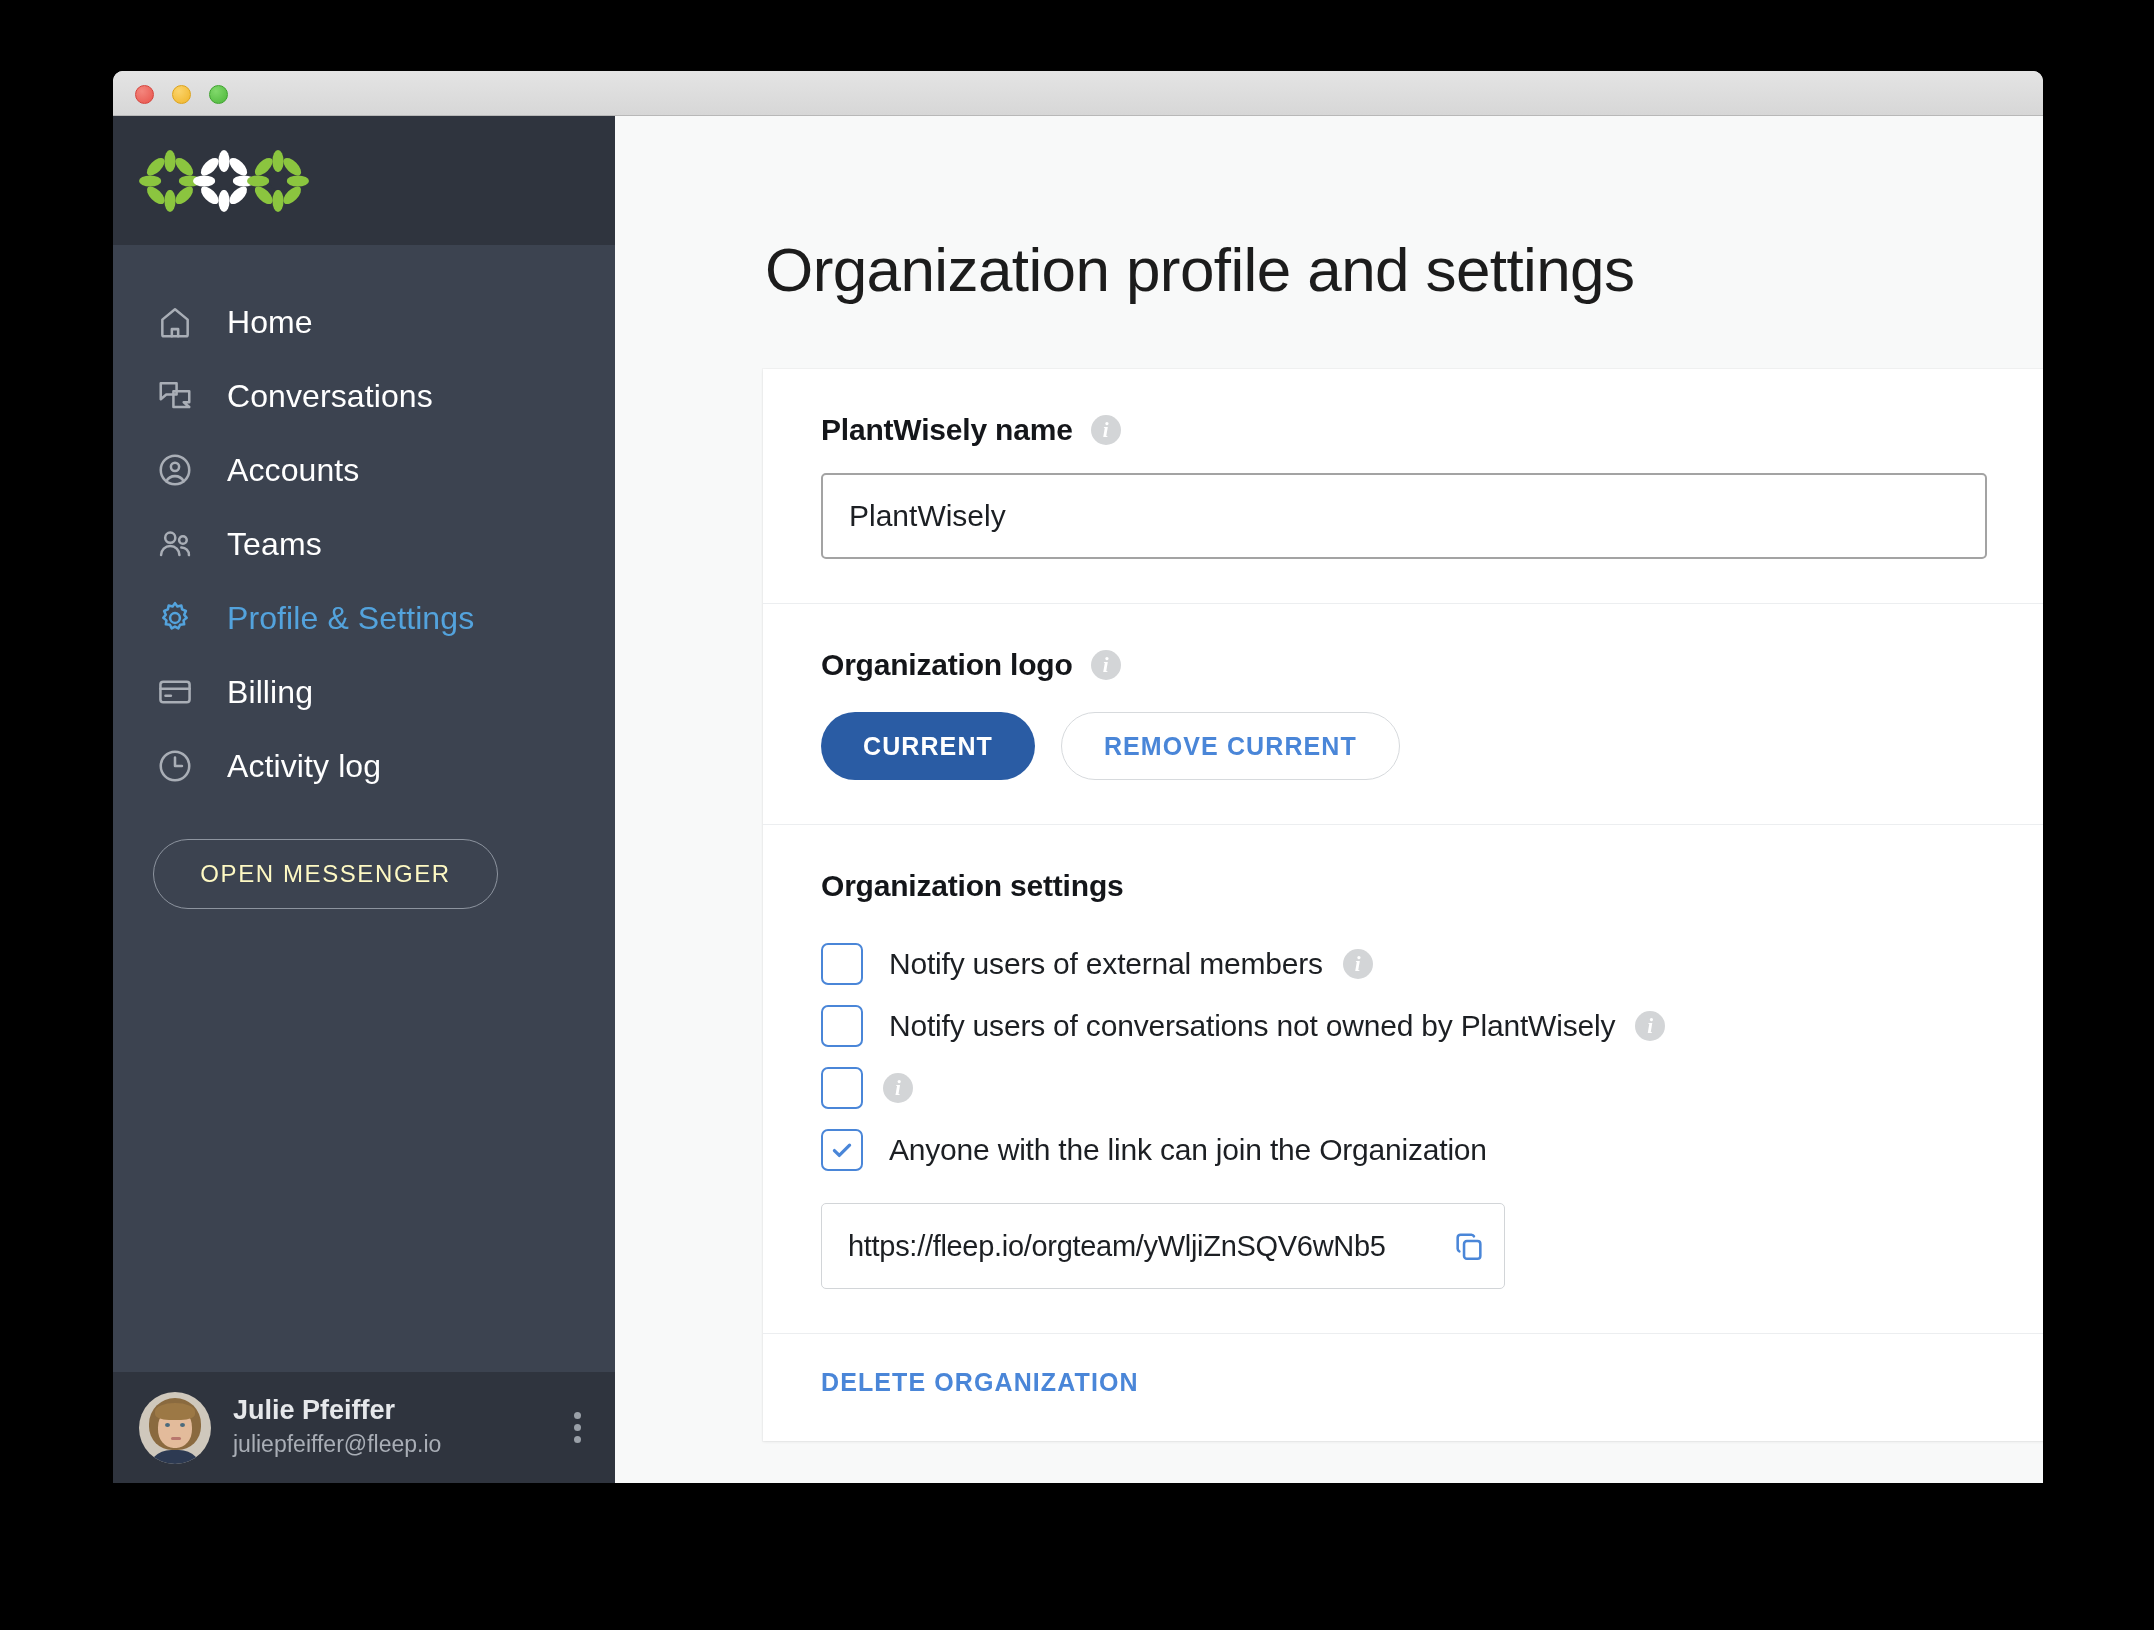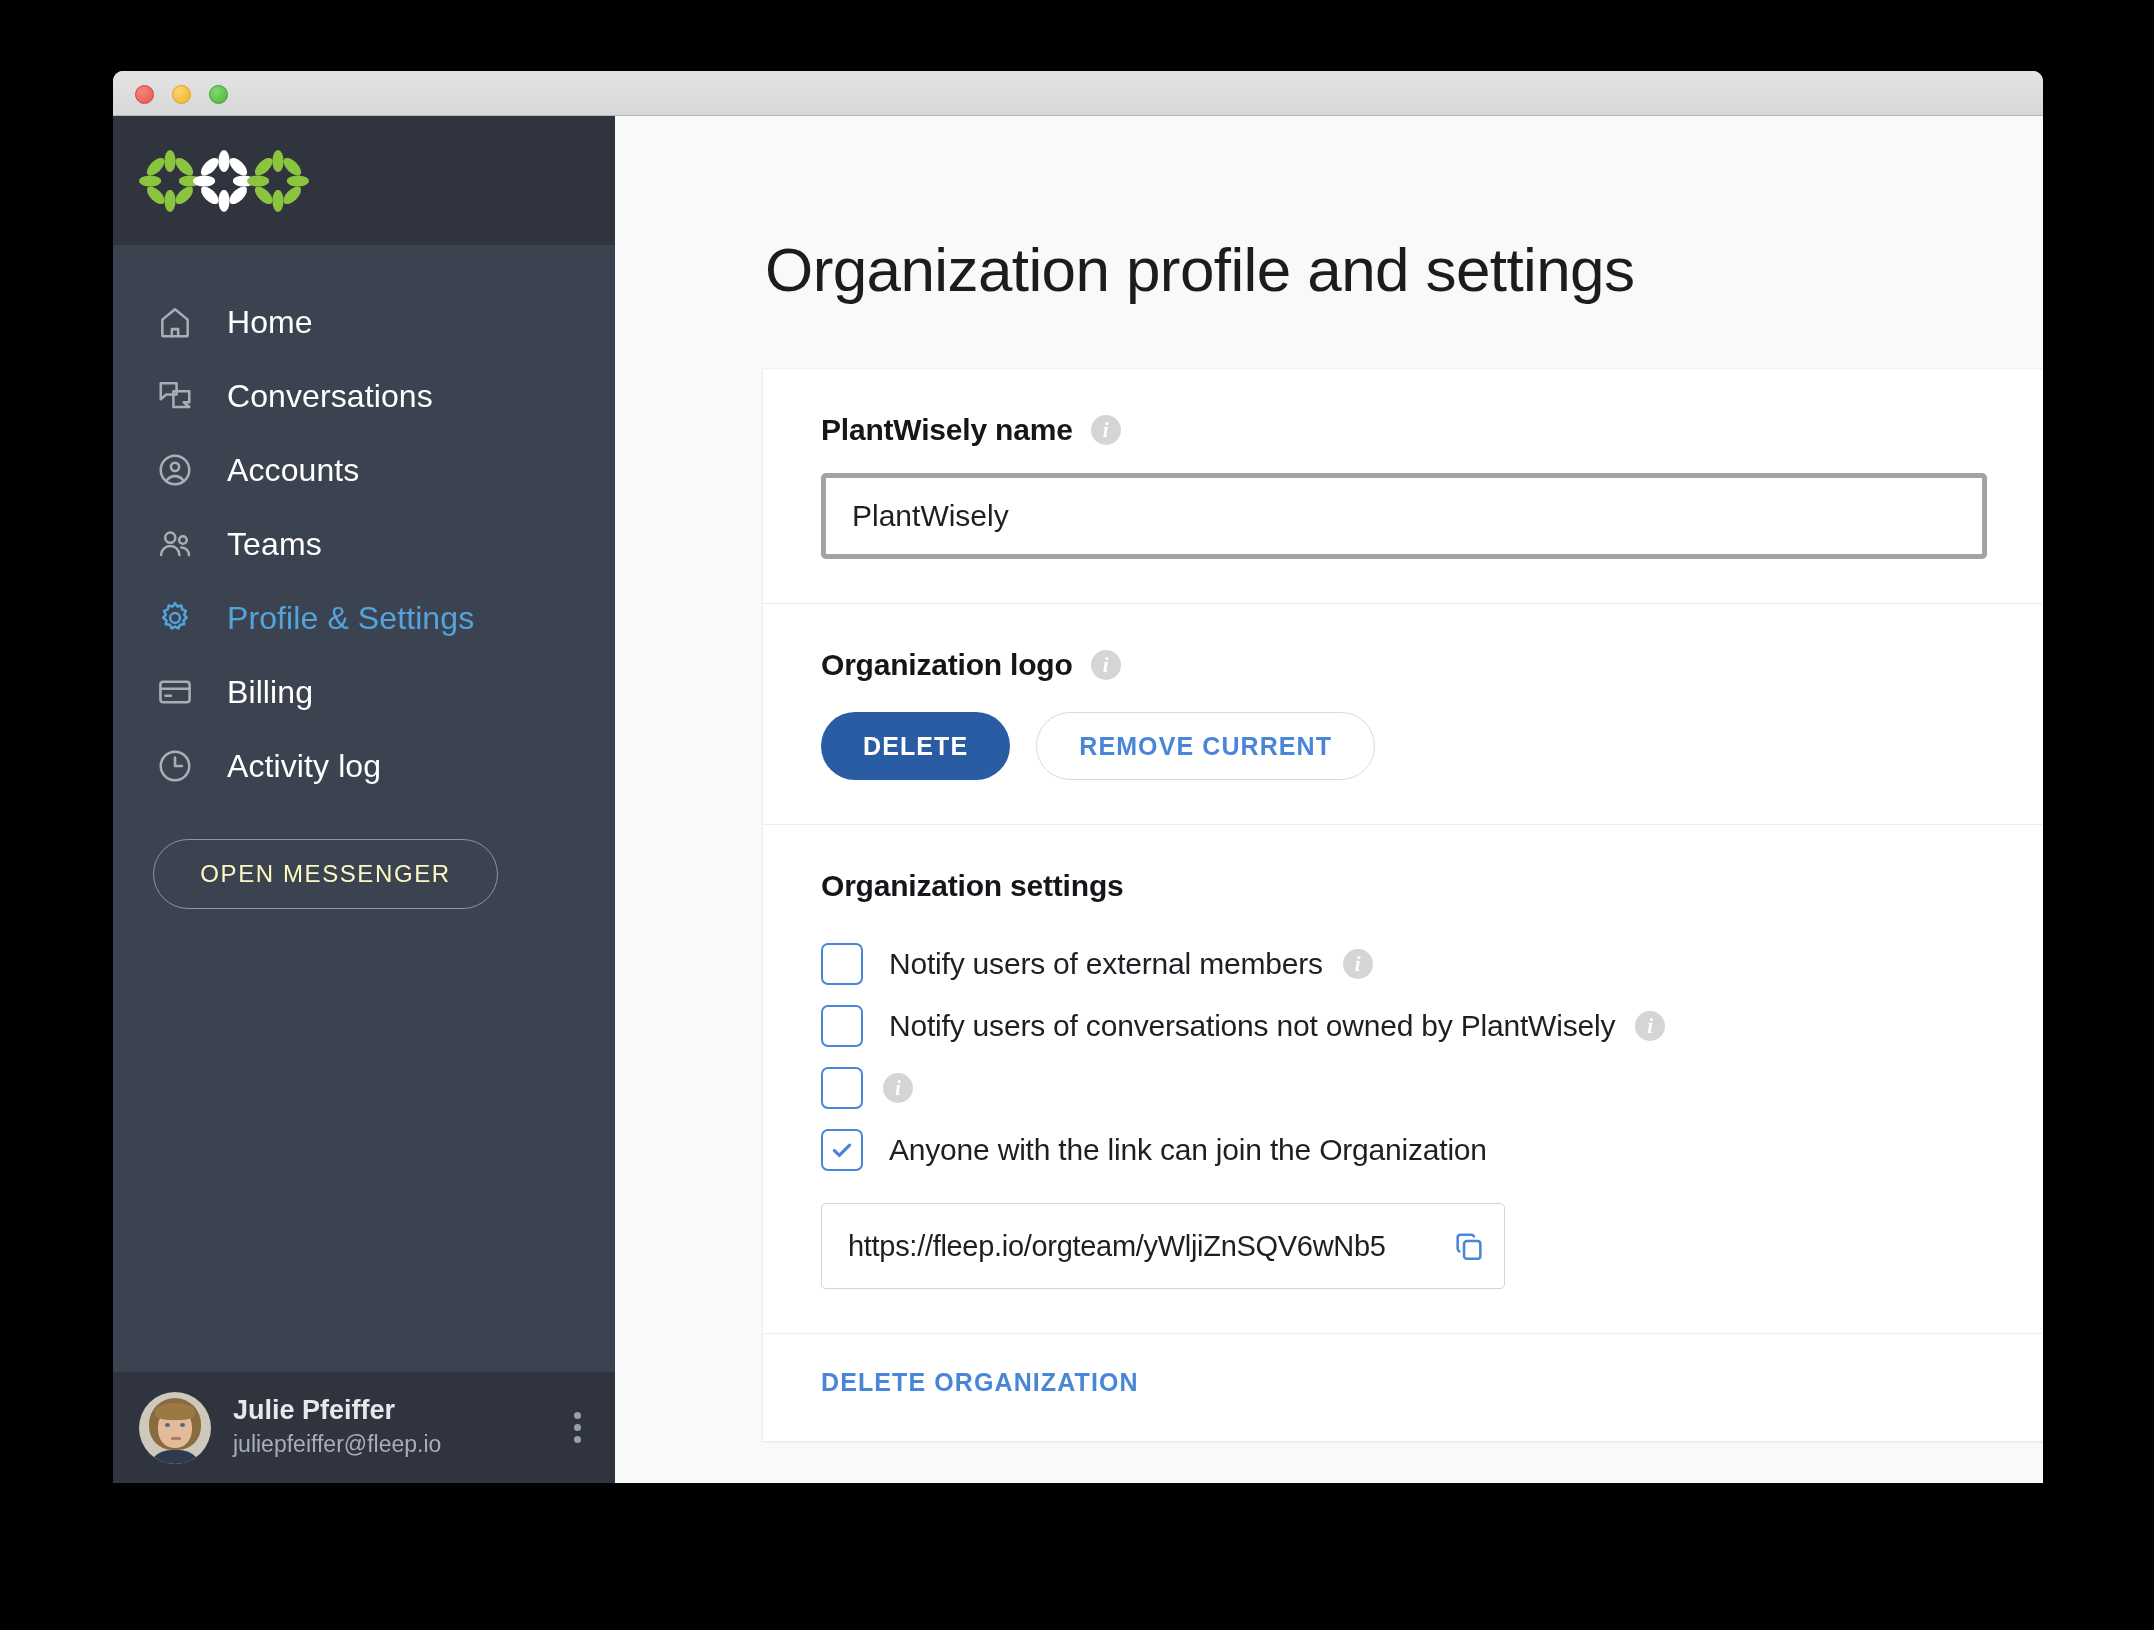--- a/index.html
+++ b/index.html
@@ -202,21 +202,21 @@
     display: inline-flex;
     align-items: center;
     justify-content: center;
     margin-left: 18px;
     flex-shrink: 0;
     line-height: 1;
   }
   .text-input {
     margin-top: 26px;
     height: 86px;
-    border: 5px solid #a3a3a3;
+    border: 2px solid #a3a3a3;
     border-radius: 5px;
     display: flex;
     align-items: center;
     padding: 0 26px;
     box-sizing: border-box;
     font-size: 30px;
     color: #1c1f23;
     background: #fff;
   }
 
@@ -481,21 +481,21 @@
           </div>
           <div class="text-input" placeholder="Organization name">PlantWisely</div>
         </div>
 
         <div class="section">
           <div class="field-label">
             <span>Organization logo</span>
             <span class="info-icon">i</span>
           </div>
           <div class="btn-row">
-            <div class="btn btn-primary">DELETE</div>
+            <div class="btn btn-primary">CURRENT</div>
             <div class="btn btn-outline">REMOVE CURRENT</div>
           </div>
         </div>
 
         <div class="section">
           <div class="field-label">
             <span>Organization settings</span>
           </div>
 
           <div class="checks">

